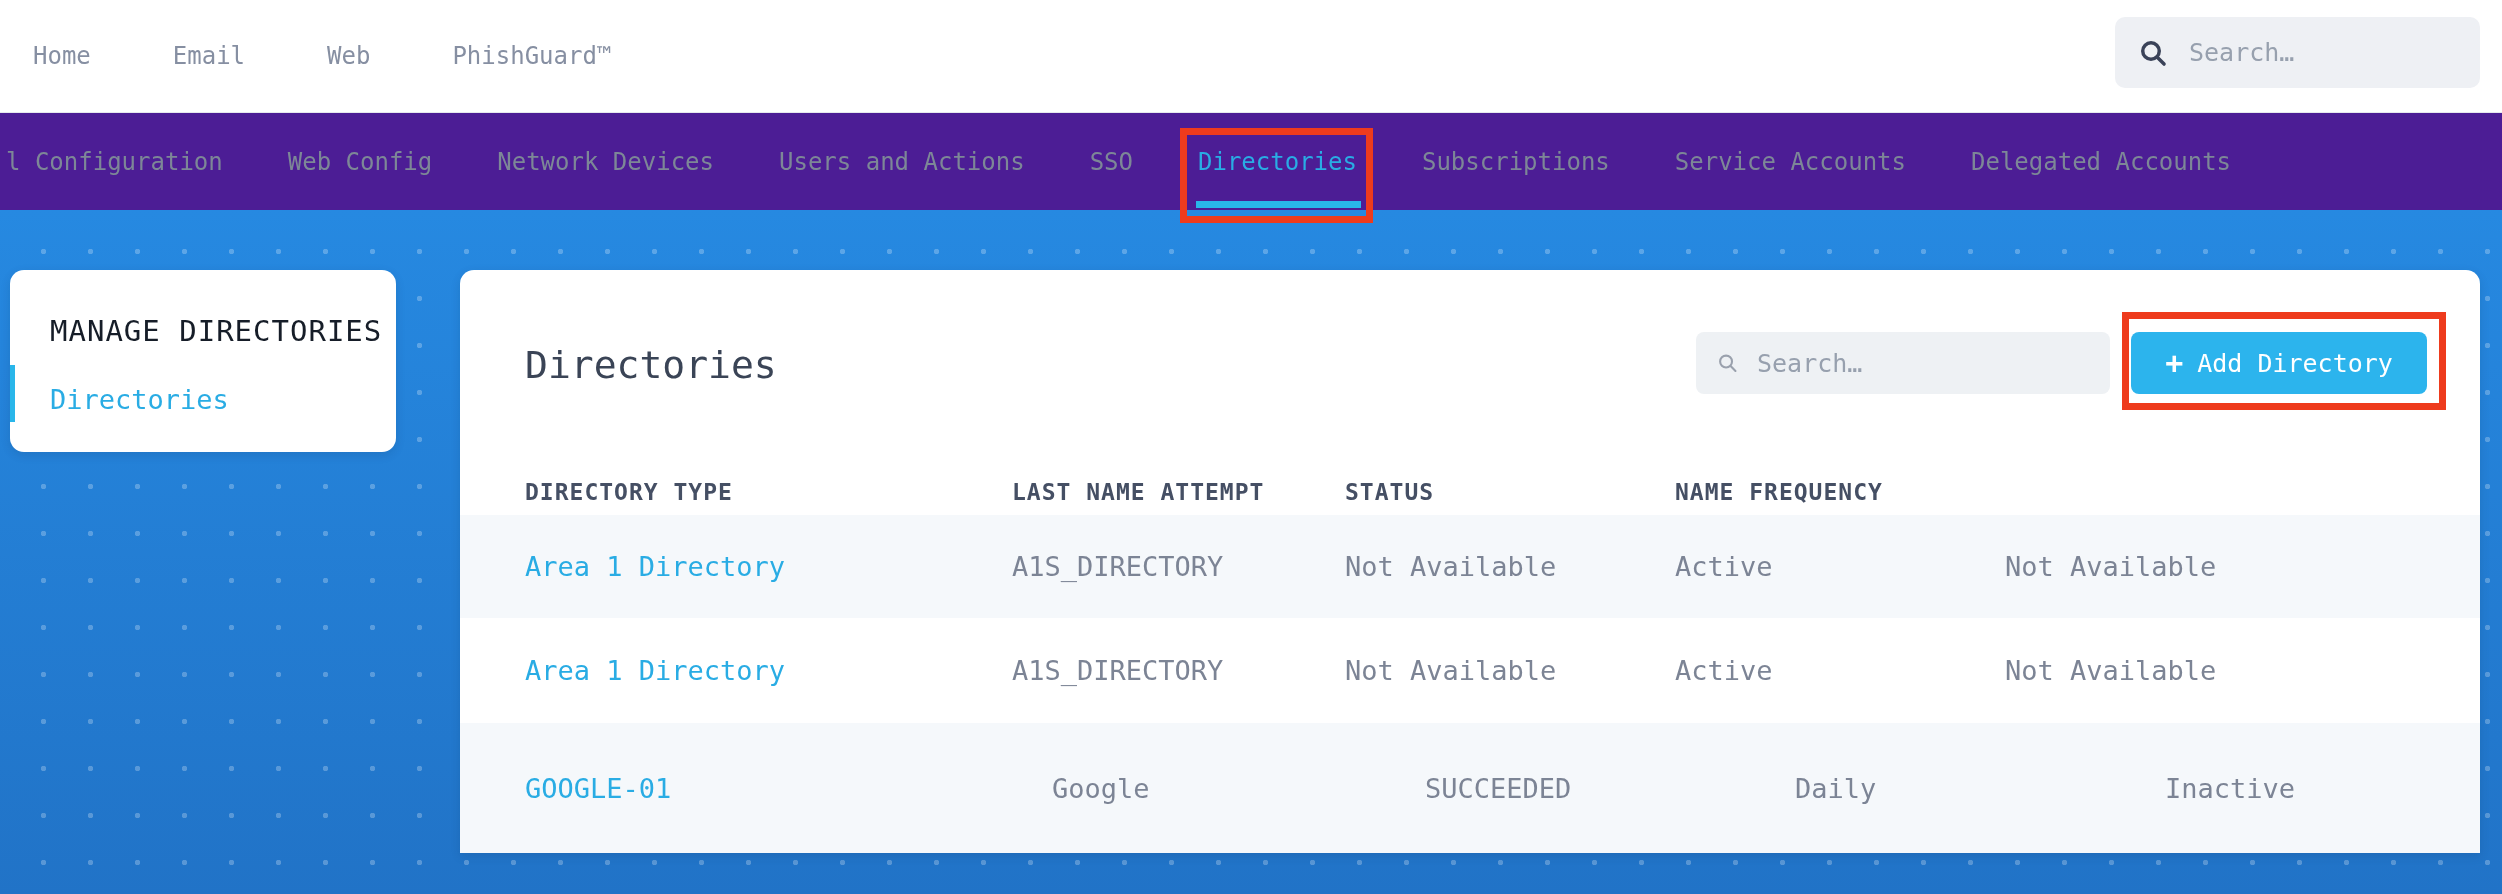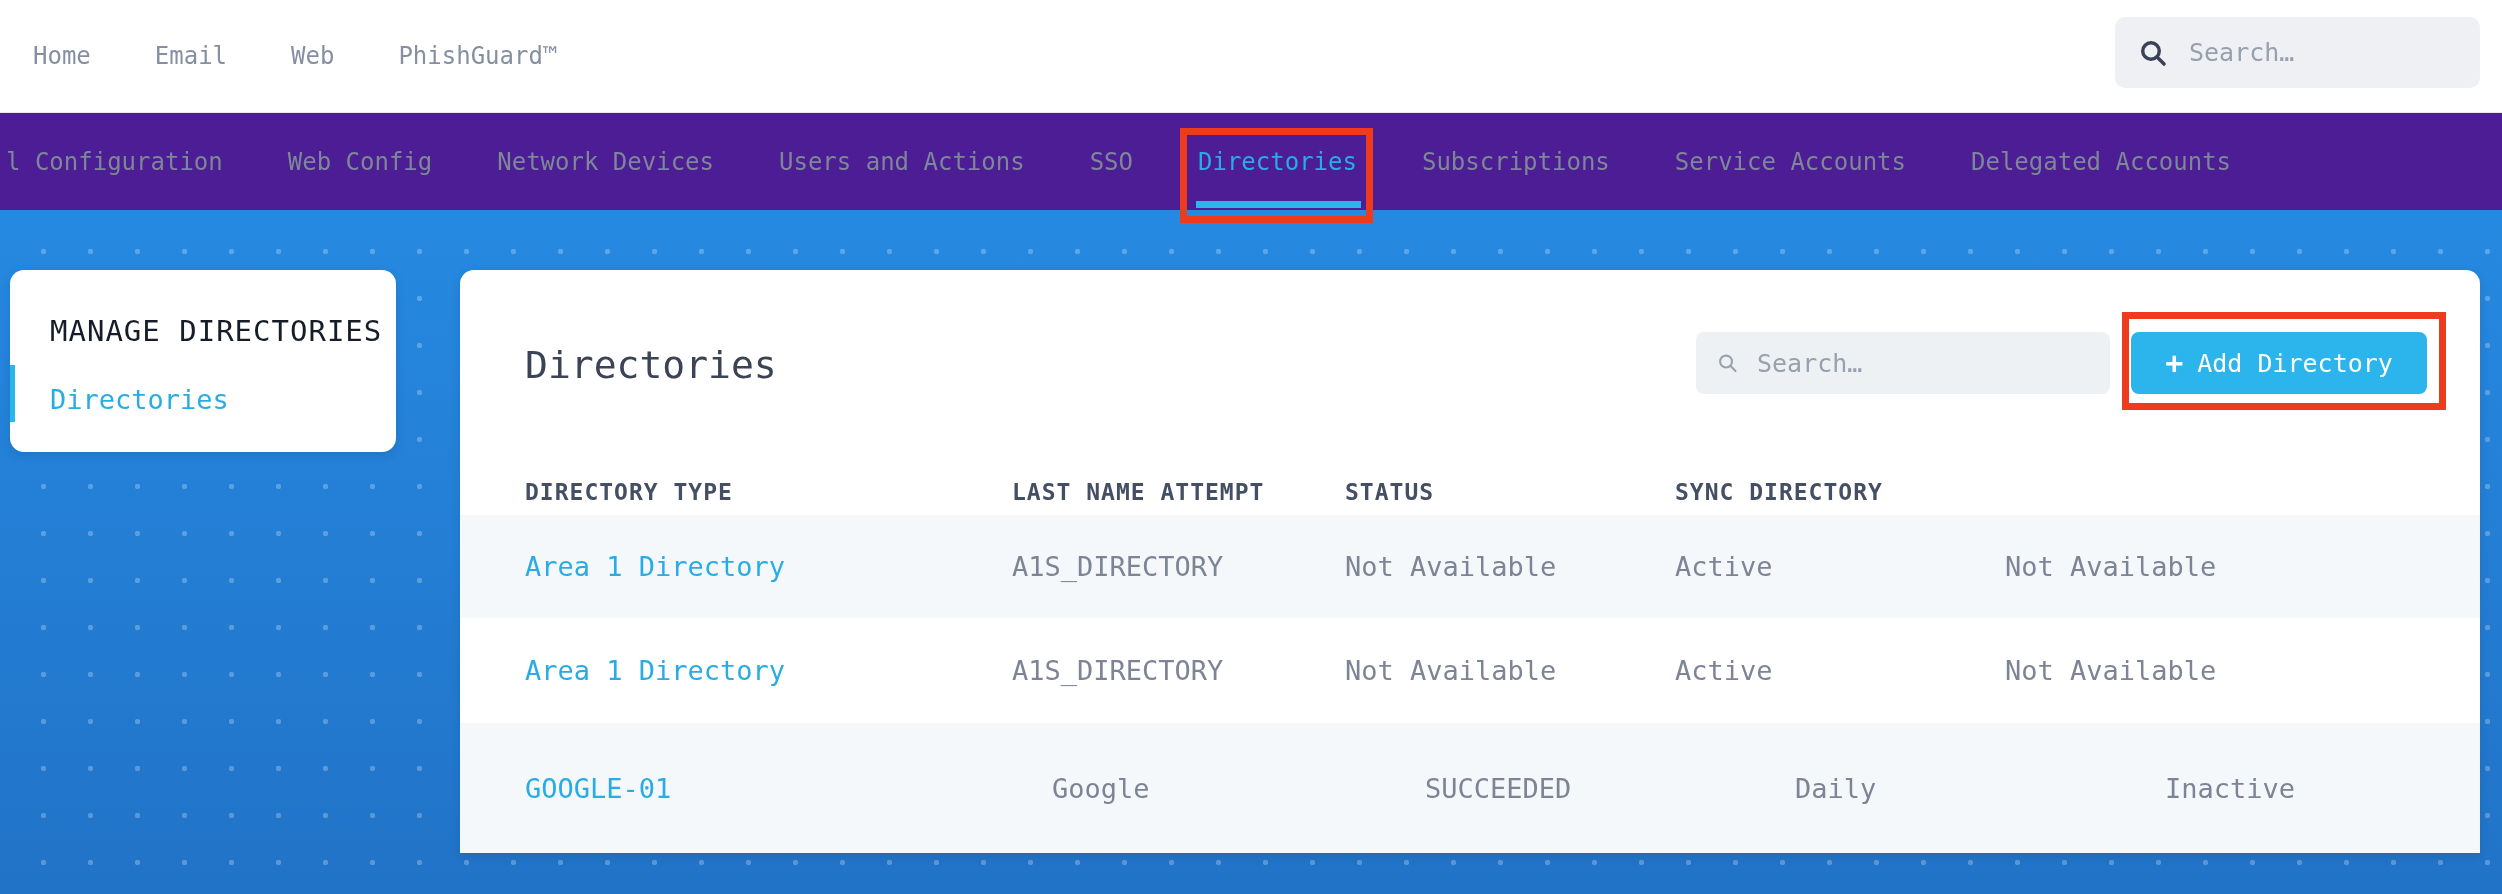--- a/index.html
+++ b/index.html
@@ -2,21 +2,21 @@
 <html><head>
 <meta charset="utf-8">
 <style>
   html,body{margin:0;padding:0;background:#fff;}
   #app{position:relative;width:2502px;height:894px;overflow:hidden;
        font-family:"DejaVu Sans Mono","Liberation Mono",monospace;}
 
   
   .topbar{position:absolute;top:0;left:0;width:100%;height:113px;background:#fff;
           border-bottom:1px solid #e6e9ed;box-sizing:border-box;display:flex;align-items:center;}
-  .topnav{display:flex;gap:64px;padding-left:33px;}
+  .topnav{display:flex;gap:82px;padding-left:33px;}
   .topnav-item{font-size:24px;color:#868fa2;cursor:pointer;white-space:nowrap;}
   .topsearch{position:absolute;right:22px;top:17px;width:365px;height:71px;background:#eef0f4;
              border-radius:10px;display:flex;align-items:center;padding:0 22px;box-sizing:border-box;}
   .topsearch svg{flex:0 0 auto;}
   .topsearch input{border:none;background:transparent;outline:none;margin-left:18px;width:100%;
                    font-size:25px;color:#4a5264;font-family:inherit;}
   .topsearch input::placeholder{color:#97a0ae;}
 
   
   .subnav{position:absolute;top:113px;left:0;width:100%;height:97px;background:#4c1d95;
@@ -134,21 +134,21 @@
         <span class="plus">+</span>
         <span>Add Directory</span>
       </button>
       <span class="btn-annotation"></span>
     </div>
 
     <div class="tbl-row tbl-head">
       <span class="th">DIRECTORY TYPE</span>
       <span class="th">LAST NAME ATTEMPT</span>
       <span class="th">STATUS</span>
-      <span class="th">SYNC DIRECTORY</span>
+      <span class="th">NAME FREQUENCY</span>
       <span></span>
     </div>
 
     <div class="tbl-row r1">
       <span class="cell link">Area 1 Directory</span>
       <span class="cell">A1S_DIRECTORY</span>
       <span class="cell">Not Available</span>
       <span class="cell">Active</span>
       <span class="cell">Not Available</span>
       <span></span>

